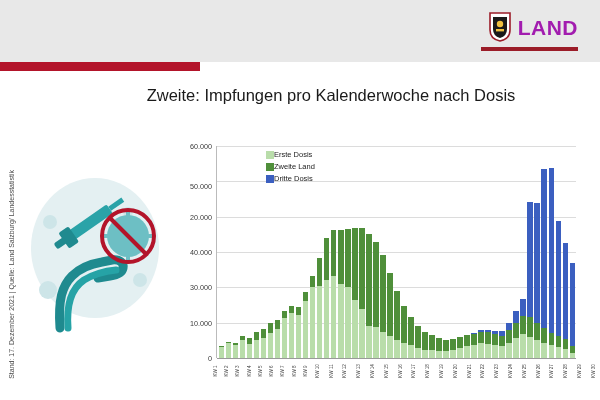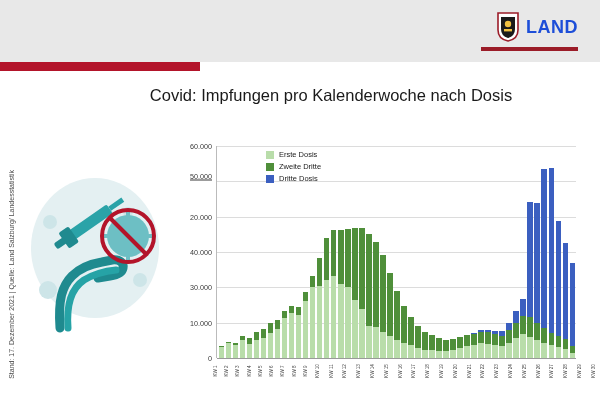--- a/index.html
+++ b/index.html
@@ -16,21 +16,21 @@
     position:absolute; left:0; top:0; width:600px; height:62px;
     background:#e8e8e8;
   }
   .logo {
     position:absolute; right:22px; top:12px;
     display:flex; align-items:center; gap:7px;
   }
   .crest { width:22px; height:30px; position:relative; }
   .crest svg { display:block; }
   .logo-text {
-    font-size:18px; font-weight:bold; color:#1d4ed8;
+    font-size:21px; font-weight:bold; color:#a21caf;
     line-height:15px; letter-spacing:0.5px;
   }
   .logo-text .l2 { display:block; }
   .logo-bar {
     position:absolute; right:22px; top:47px;
     width:97px; height:4px; background:#9b1c28;
   }
   .redbar {
     position:absolute; left:0; top:62px; width:200px; height:9px;
     background:#b3142a;
@@ -83,21 +83,21 @@
   }
   .xl {
     flex:1 1 0; font-size:4.6px; color:#444;
     transform:rotate(-90deg); transform-origin:center center;
     white-space:nowrap; text-align:center; line-height:6px;
   }
   .legend {
     position:absolute; left:96px; top:10px;
     display:flex; flex-direction:column; gap:3px;
   }
-  .legend-item { display:flex; align-items:center; gap:5px; }
+  .legend-item { display:flex; align-items:center; }
   .swatch { width:8px; height:8px; display:inline-block; }
   .legend-label { font-size:7.5px; color:#222; }
 </style>
 </head>
 <body>
 
 <div class="header">
   <div class="logo">
     <div class="crest">
       <svg width="22" height="30" viewBox="0 0 22 30">
@@ -108,21 +108,21 @@
       </svg>
     </div>
     <div class="logo-text">
       <span>LAND</span>
     </div>
   </div>
   <div class="logo-bar"></div>
 </div>
 <div class="redbar"></div>
 
-<div class="title">Covid: Impfungen pro Kalenderwoche nach Dosis</div>
+<div class="title">Zweite: Impfungen pro Kalenderwoche nach Dosis</div>
 
 <div class="source">Stand: 17. Dezember 2021 | Quelle: Land Salzburg/ Landesstatistik</div>
 
 <div class="illu">
   <svg width="135" height="190" viewBox="0 0 135 190">
     <ellipse cx="67" cy="98" rx="64" ry="70" fill="#e4f0f2"></ellipse>
 
     <g fill="#cde5e8">
       <circle cx="22" cy="72" r="7"></circle>
         <circle cx="20" cy="140" r="9"></circle>
@@ -160,21 +160,21 @@
       <div class="ylabel" style="top: 212px;">0</div>
       <div class="gridline" style="top: 176.667px;"></div>
       <div class="ylabel" style="top: 176.667px;">10.000</div>
       <div class="gridline" style="top: 141.333px;"></div>
       <div class="ylabel" style="top: 141.333px;">30.000</div>
       <div class="gridline" style="top: 106px;"></div>
       <div class="ylabel" style="top: 106px;">40.000</div>
       <div class="gridline" style="top: 70.6667px;"></div>
       <div class="ylabel" style="top: 70.6667px;">20.000</div>
       <div class="gridline" style="top: 35.3333px;"></div>
-      <div class="ylabel" style="top: 30px; text-decoration: underline;">50.000</div>
+      <div class="ylabel" style="top: 40px;">50.000</div>
       <div class="gridline" style="top: 0px;"></div>
       <div class="ylabel" style="top: 0px;">60.000</div>
       <div class="bars">
         <div class="bargroup" title="KW 1">
           <div class="stack">
             <div class="seg" style="height: 0.706667px; background: rgb(79, 143, 58);"></div>
             <div class="seg" style="height: 11.3067px; background: rgb(185, 221, 170);"></div>
           </div>
         </div>
         <div class="bargroup" title="KW 2">
@@ -526,20 +526,20 @@
       <div class="xl">KW 29</div>
       <div class="xl">KW 30</div>
     </div>
   <div class="legend" id="legend">
       <div class="legend-item">
         <span class="swatch" style="background: rgb(185, 221, 170);"></span>
         <span class="legend-label">Erste Dosis</span>
       </div>
       <div class="legend-item">
         <span class="swatch" style="background: rgb(79, 143, 58);"></span>
-        <span class="legend-label">Zweite Dritte</span>
+        <span class="legend-label">Zweite Land</span>
       </div>
       <div class="legend-item">
         <span class="swatch" style="background: rgb(59, 95, 192);"></span>
         <span class="legend-label">Dritte Dosis</span>
       </div>
     </div>
 </div>
 
 </body></html>

